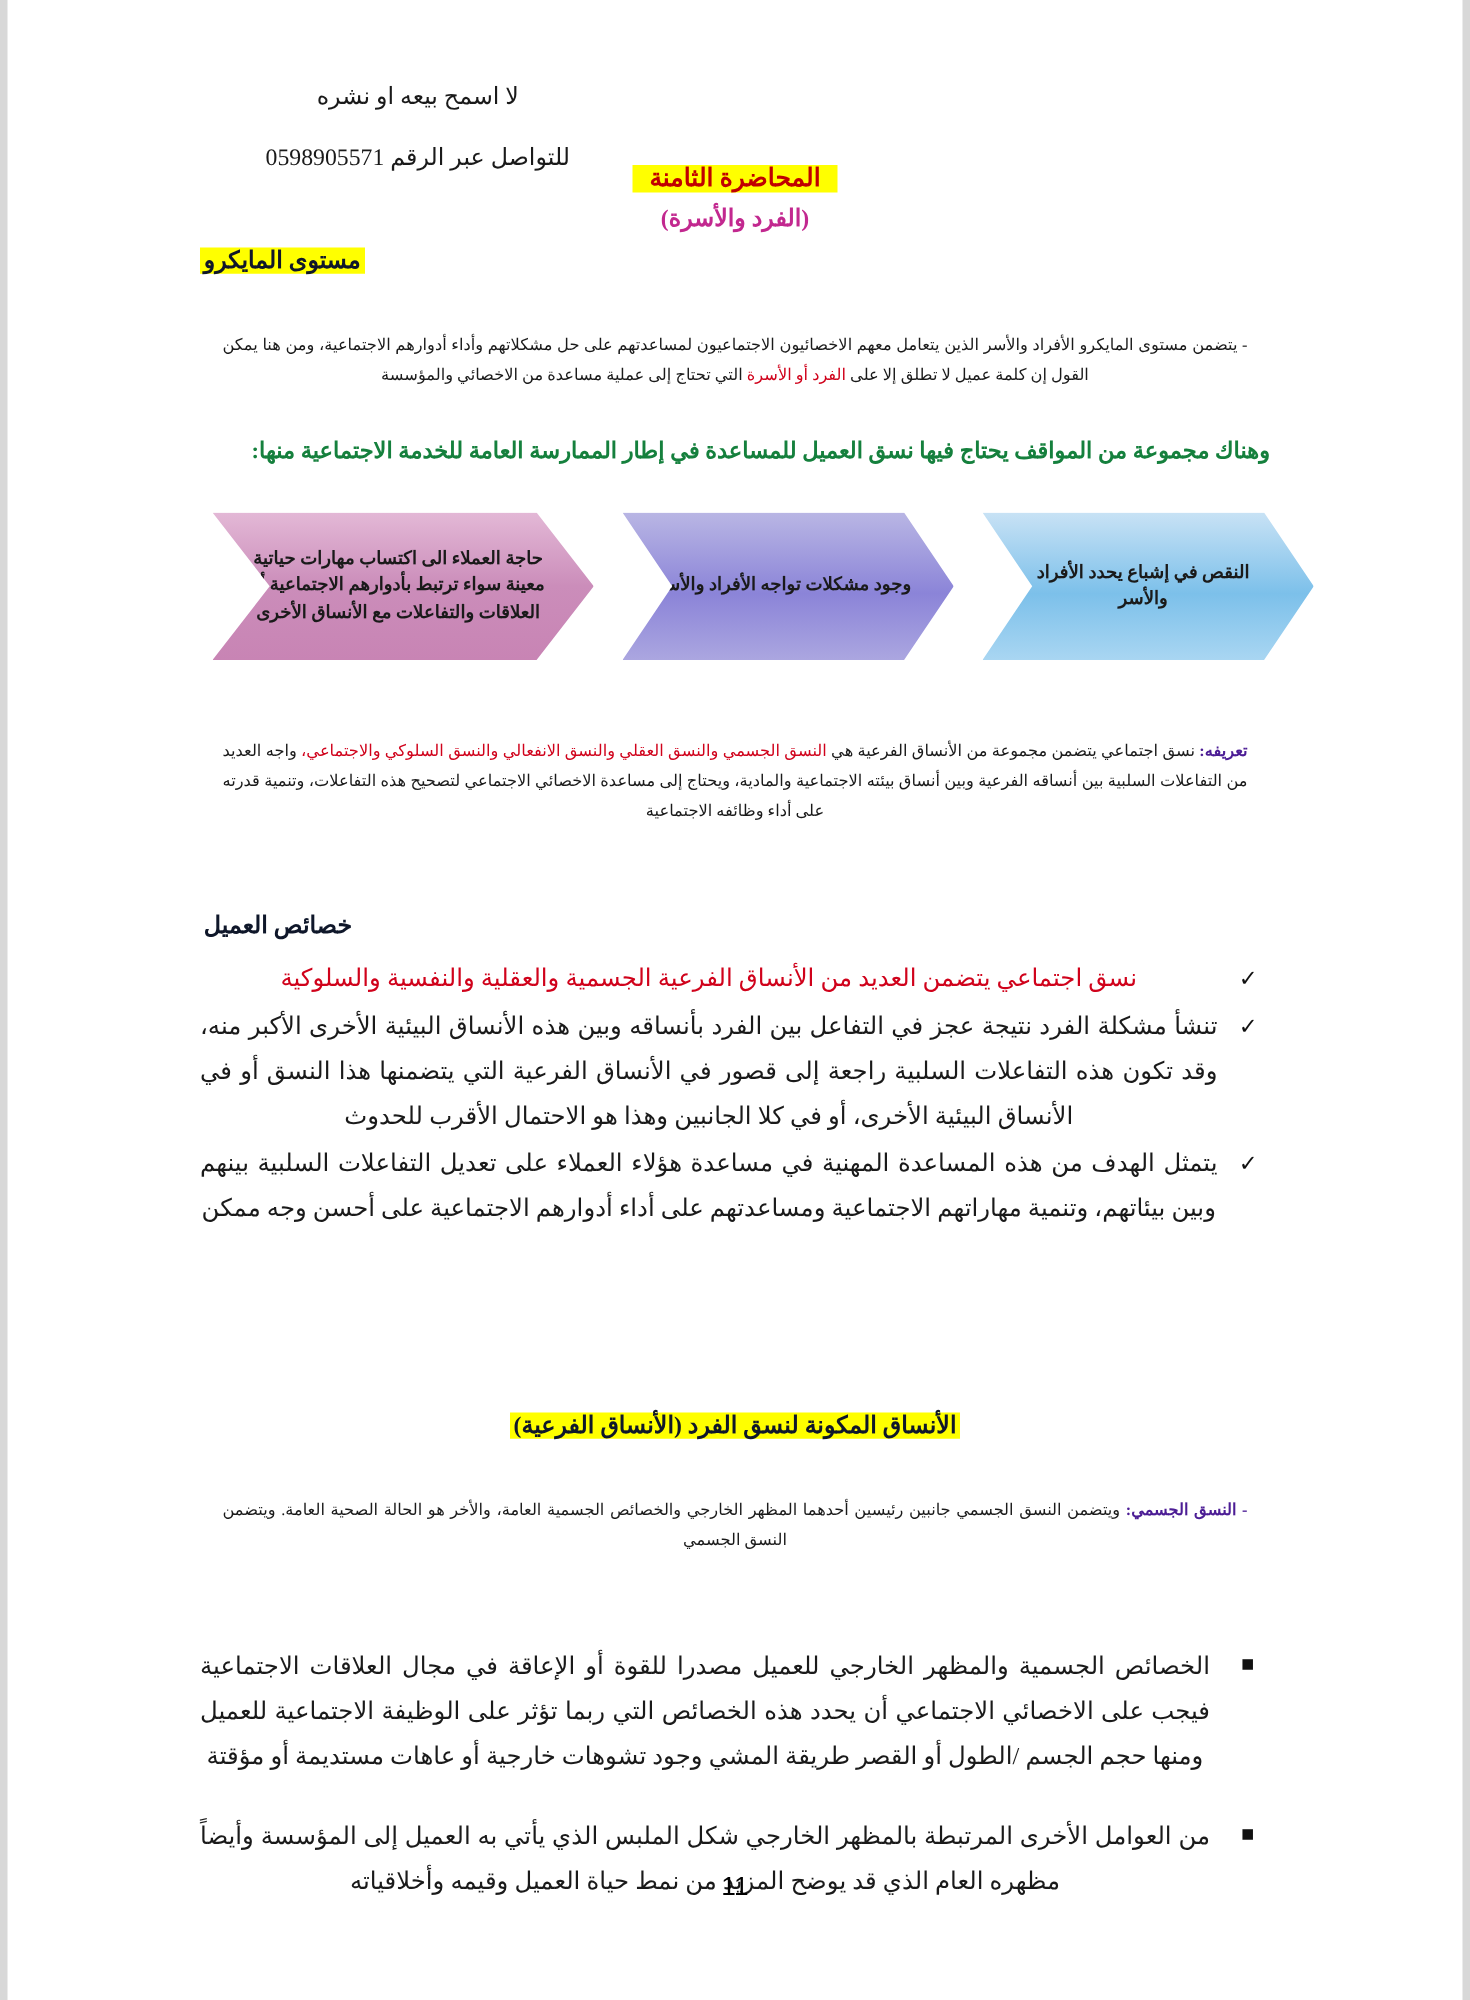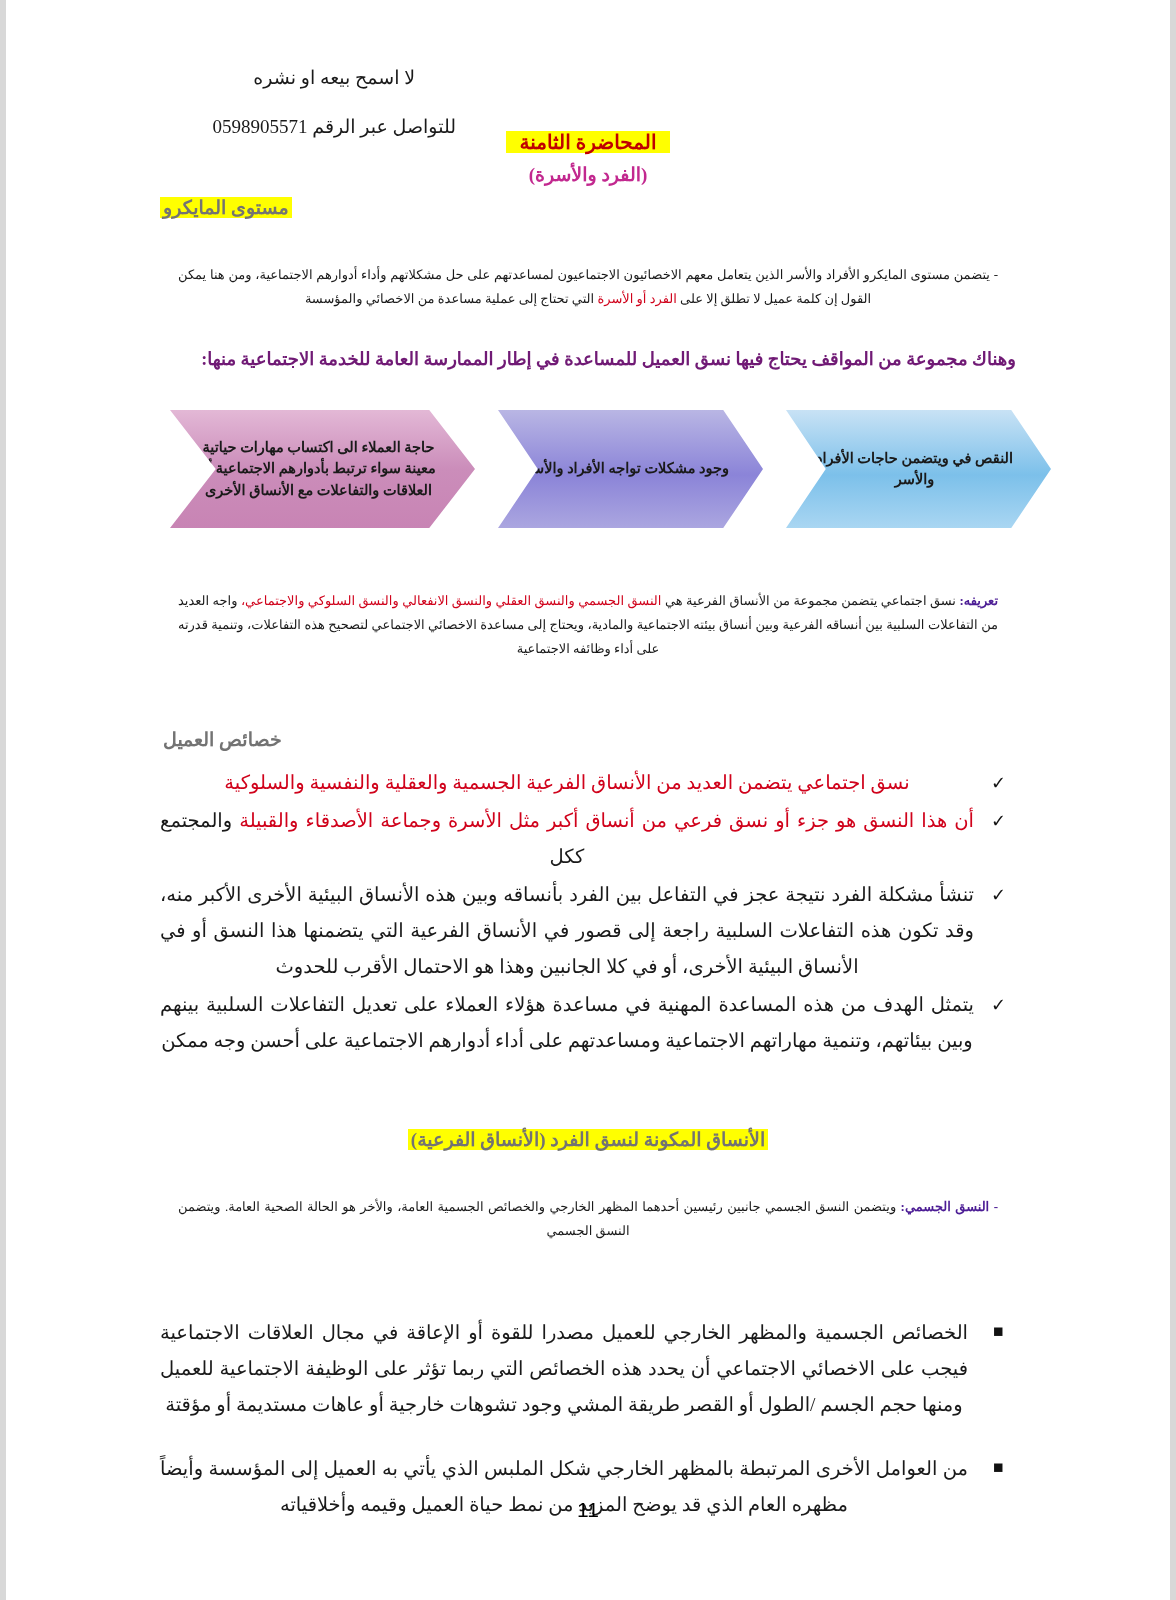--- a/index.html
+++ b/index.html
@@ -79,41 +79,41 @@
     left: 160px;
     direction: rtl;
     text-align: justify;
   }
 
   .sec-head {
     text-align: left;
     margin-top: 0;
     font-size: 19px;
     font-weight: bold;
-    color: #737373;
+    color: #0f172a;
     direction: rtl;
   }
   .sec-head span.hl {
     background: #ffff00;
     padding: 0 3px;
   }
   .sec-head.plain span.hl { background: transparent; }
 
   p.body {
     font-size: 13px;
     line-height: 1.85;
     color: #1a1a1a;
     margin: 18px;
     text-align: justify;
     text-align-last: center;
     direction: rtl;
   }
   .red { color: #d0021b; }
   .red-b { color: #4c1d95; font-weight: bold; }
-  .magenta-b { color: #701a75; font-weight: bold; font-size: 18px; }
+  .magenta-b { color: #15803d; font-weight: bold; font-size: 18px; }
 
   
   .chev-row {
     position: absolute;
     top: 410px;
     right: 125px;
     width: 900px;
     height: 135px;
     direction: rtl;
   }
@@ -224,21 +224,21 @@
       <span class="hl">مستوى المايكرو</span>
     </div>
     <div class="gap-md"></div>
     <p class="body"><span>- يتضمن مستوى المايكرو الأفراد والأسر الذين يتعامل معهم الاخصائيون الاجتماعيون لمساعدتهم على حل مشكلاتهم وأداء أدوارهم الاجتماعية، ومن هنا يمكن القول إن كلمة عميل لا تطلق إلا على </span><span class="red">الفرد أو الأسرة</span><span> التي تحتاج إلى عملية مساعدة من الاخصائي والمؤسسة</span></p>
     <div class="gap-sm"></div>
     <p class="magenta-b" style="text-align:right; line-height:1.8; margin:0;">وهناك مجموعة من المواقف يحتاج فيها نسق العميل للمساعدة في إطار الممارسة العامة للخدمة الاجتماعية منها:</p>
   </div>
 
   <div class="chev-row">
     <div class="chev chev-1">
-      <span class="txt">النقص في ويتضمن حاجات الأفراد والأسر</span>
+      <span class="txt">النقص في إشباع يحدد الأفراد والأسر</span>
     </div>
     <div class="chev chev-2">
       <span class="txt">وجود مشكلات تواجه الأفراد والأسر</span>
     </div>
     <div class="chev chev-3">
       <span class="txt">حاجة العملاء الى اكتساب مهارات حياتية معينة سواء ترتبط بأدوارهم الاجتماعية أو العلاقات والتفاعلات مع الأنساق الأخرى</span>
     </div>
   </div>
 
   <div class="content" style="top:545px;">
@@ -246,21 +246,20 @@
     <p class="body"><span class="red-b">تعريفه:</span><span> نسق اجتماعي يتضمن مجموعة من الأنساق الفرعية هي </span><span class="red">النسق الجسمي والنسق العقلي والنسق الانفعالي والنسق السلوكي والاجتماعي،</span><span> واجه العديد من التفاعلات السلبية بين أنساقه الفرعية وبين أنساق بيئته الاجتماعية والمادية، ويحتاج إلى مساعدة الاخصائي الاجتماعي لتصحيح هذه التفاعلات، وتنمية قدرته على أداء وظائفه الاجتماعية</span></p>
   </div>
 
   <div class="content" style="top:728px;">
     <div class="sec-head plain">
       <span class="hl">خصائص العميل</span>
     </div>
     <div class="gap-sm"></div>
     <ul class="checks">
       <li><span class="red">نسق اجتماعي يتضمن العديد من الأنساق الفرعية </span><span class="red">الجسمية والعقلية والنفسية والسلوكية</span></li>
-      <li><span class="red">أن هذا النسق هو جزء أو نسق فرعي من أنساق أكبر مثل </span><span class="red">الأسرة وجماعة الأصدقاء والقبيلة</span><span> والمجتمع ككل</span></li>
       <li><span>تنشأ مشكلة الفرد نتيجة عجز في التفاعل بين الفرد بأنساقه وبين هذه الأنساق البيئية الأخرى الأكبر منه، وقد تكون هذه التفاعلات السلبية راجعة إلى قصور في الأنساق الفرعية التي يتضمنها هذا النسق أو في الأنساق البيئية الأخرى، أو في كلا الجانبين وهذا هو الاحتمال الأقرب للحدوث</span></li>
       <li><span>يتمثل الهدف من هذه المساعدة المهنية في مساعدة هؤلاء العملاء على تعديل التفاعلات السلبية بينهم وبين بيئاتهم، وتنمية مهاراتهم الاجتماعية ومساعدتهم على أداء أدوارهم الاجتماعية على أحسن وجه ممكن</span></li>
     </ul>
   </div>
 
   <div class="content" style="top:1128px;">
     <div class="sec-head" style="text-align:center;">
       <span class="hl">الأنساق المكونة لنسق الفرد (الأنساق الفرعية)</span>
     </div>
     <div class="gap-md"></div>

